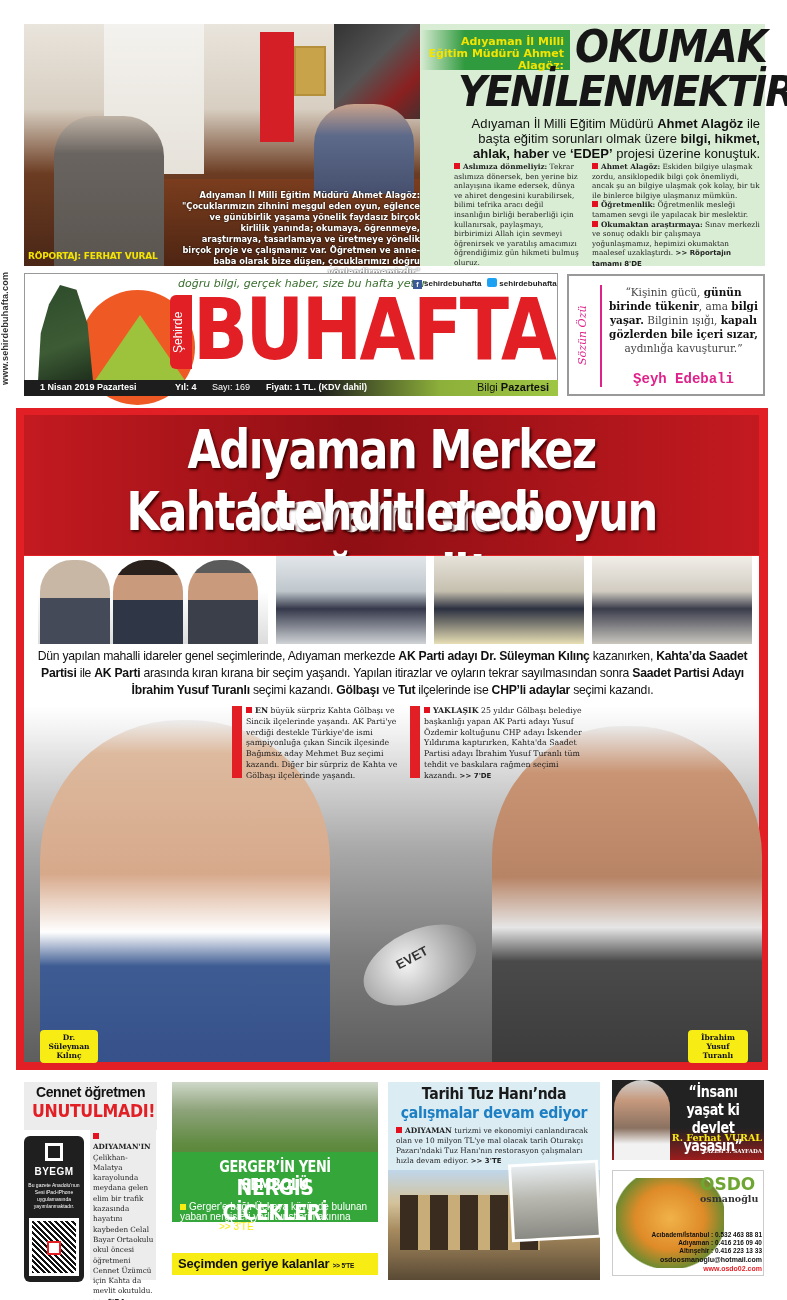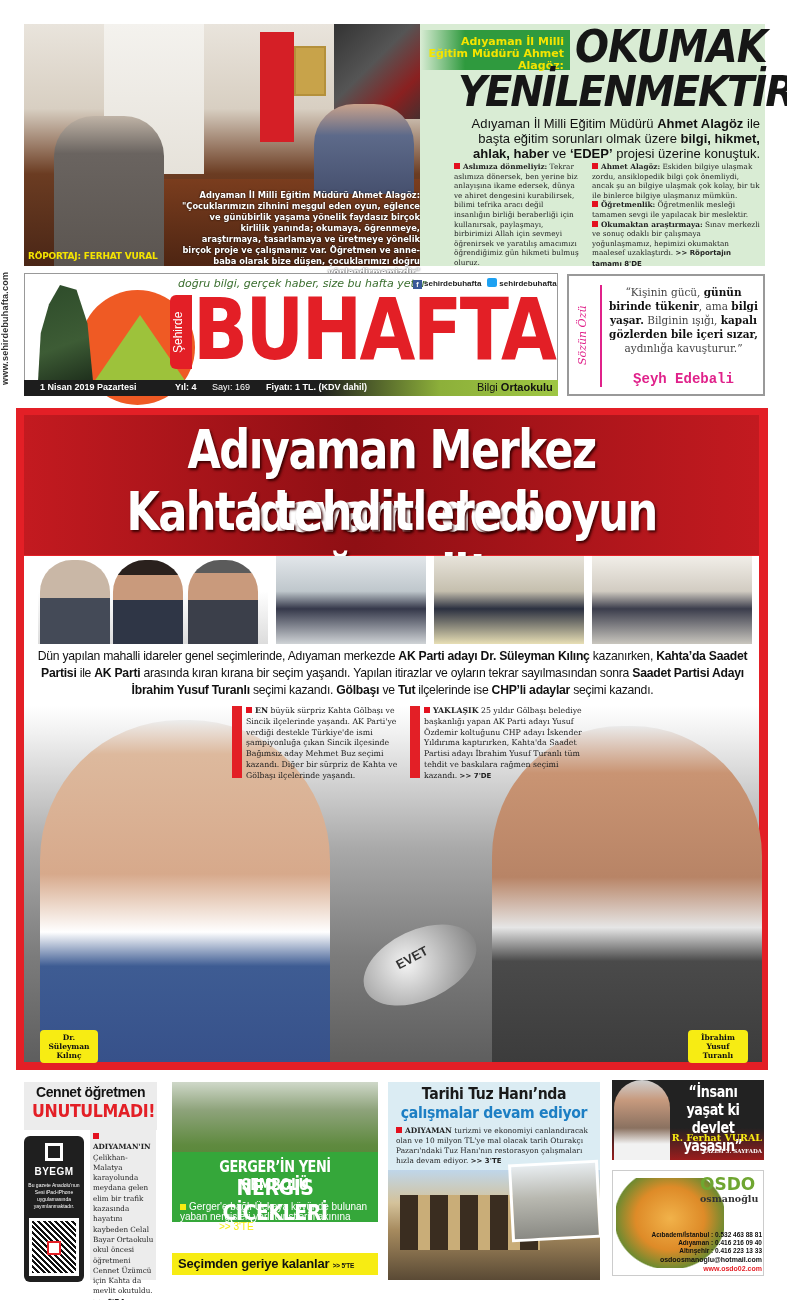--- a/index.html
+++ b/index.html
@@ -163,21 +163,21 @@
   <span class="fb">f</span><span>sehirdebuhafta</span><span class="tw"></span><span>sehirdebuhafta</span>
 </div>
 <div id="sehirde-box" class="abs"></div>
 <div id="sehirde" class="abs">Şehirde</div>
 <div id="buhafta" class="abs">BUHAFTA</div>
 <div id="mast-bar" class="abs"></div>
 <div id="mast-date" class="abs">1 Nisan 2019 Pazartesi</div>
 <div id="mast-yil" class="abs">Yıl: 4</div>
 <div id="mast-sayi" class="abs">Sayı: 169</div>
 <div id="mast-fiyat" class="abs">Fiyatı: 1 TL. (KDV dahil)</div>
-<div id="mast-bilgi" class="abs"><span>Bilgi </span><b>Ortaokulu</b></div>
+<div id="mast-bilgi" class="abs"><span>Bilgi </span><b>Pazartesi</b></div>
 
 <div id="quote-box" class="abs"></div>
 <div id="quote-side" class="abs">Sözün Özü</div>
 <div id="quote-vline" class="abs"></div>
 <div id="quote-text" class="abs">
   <span>“Kişinin gücü, </span><b>günün birinde tükenir</b><span>, ama </span><b>bilgi yaşar.</b><span> Bilginin ışığı, </span><b>kapalı gözlerden bile içeri sızar,</b><span> aydınlığa kavuşturur.”</span>
 </div>
 <div id="quote-author" class="abs">Şeyh Edebali</div>
 
 <div id="main-frame" class="abs"></div>

